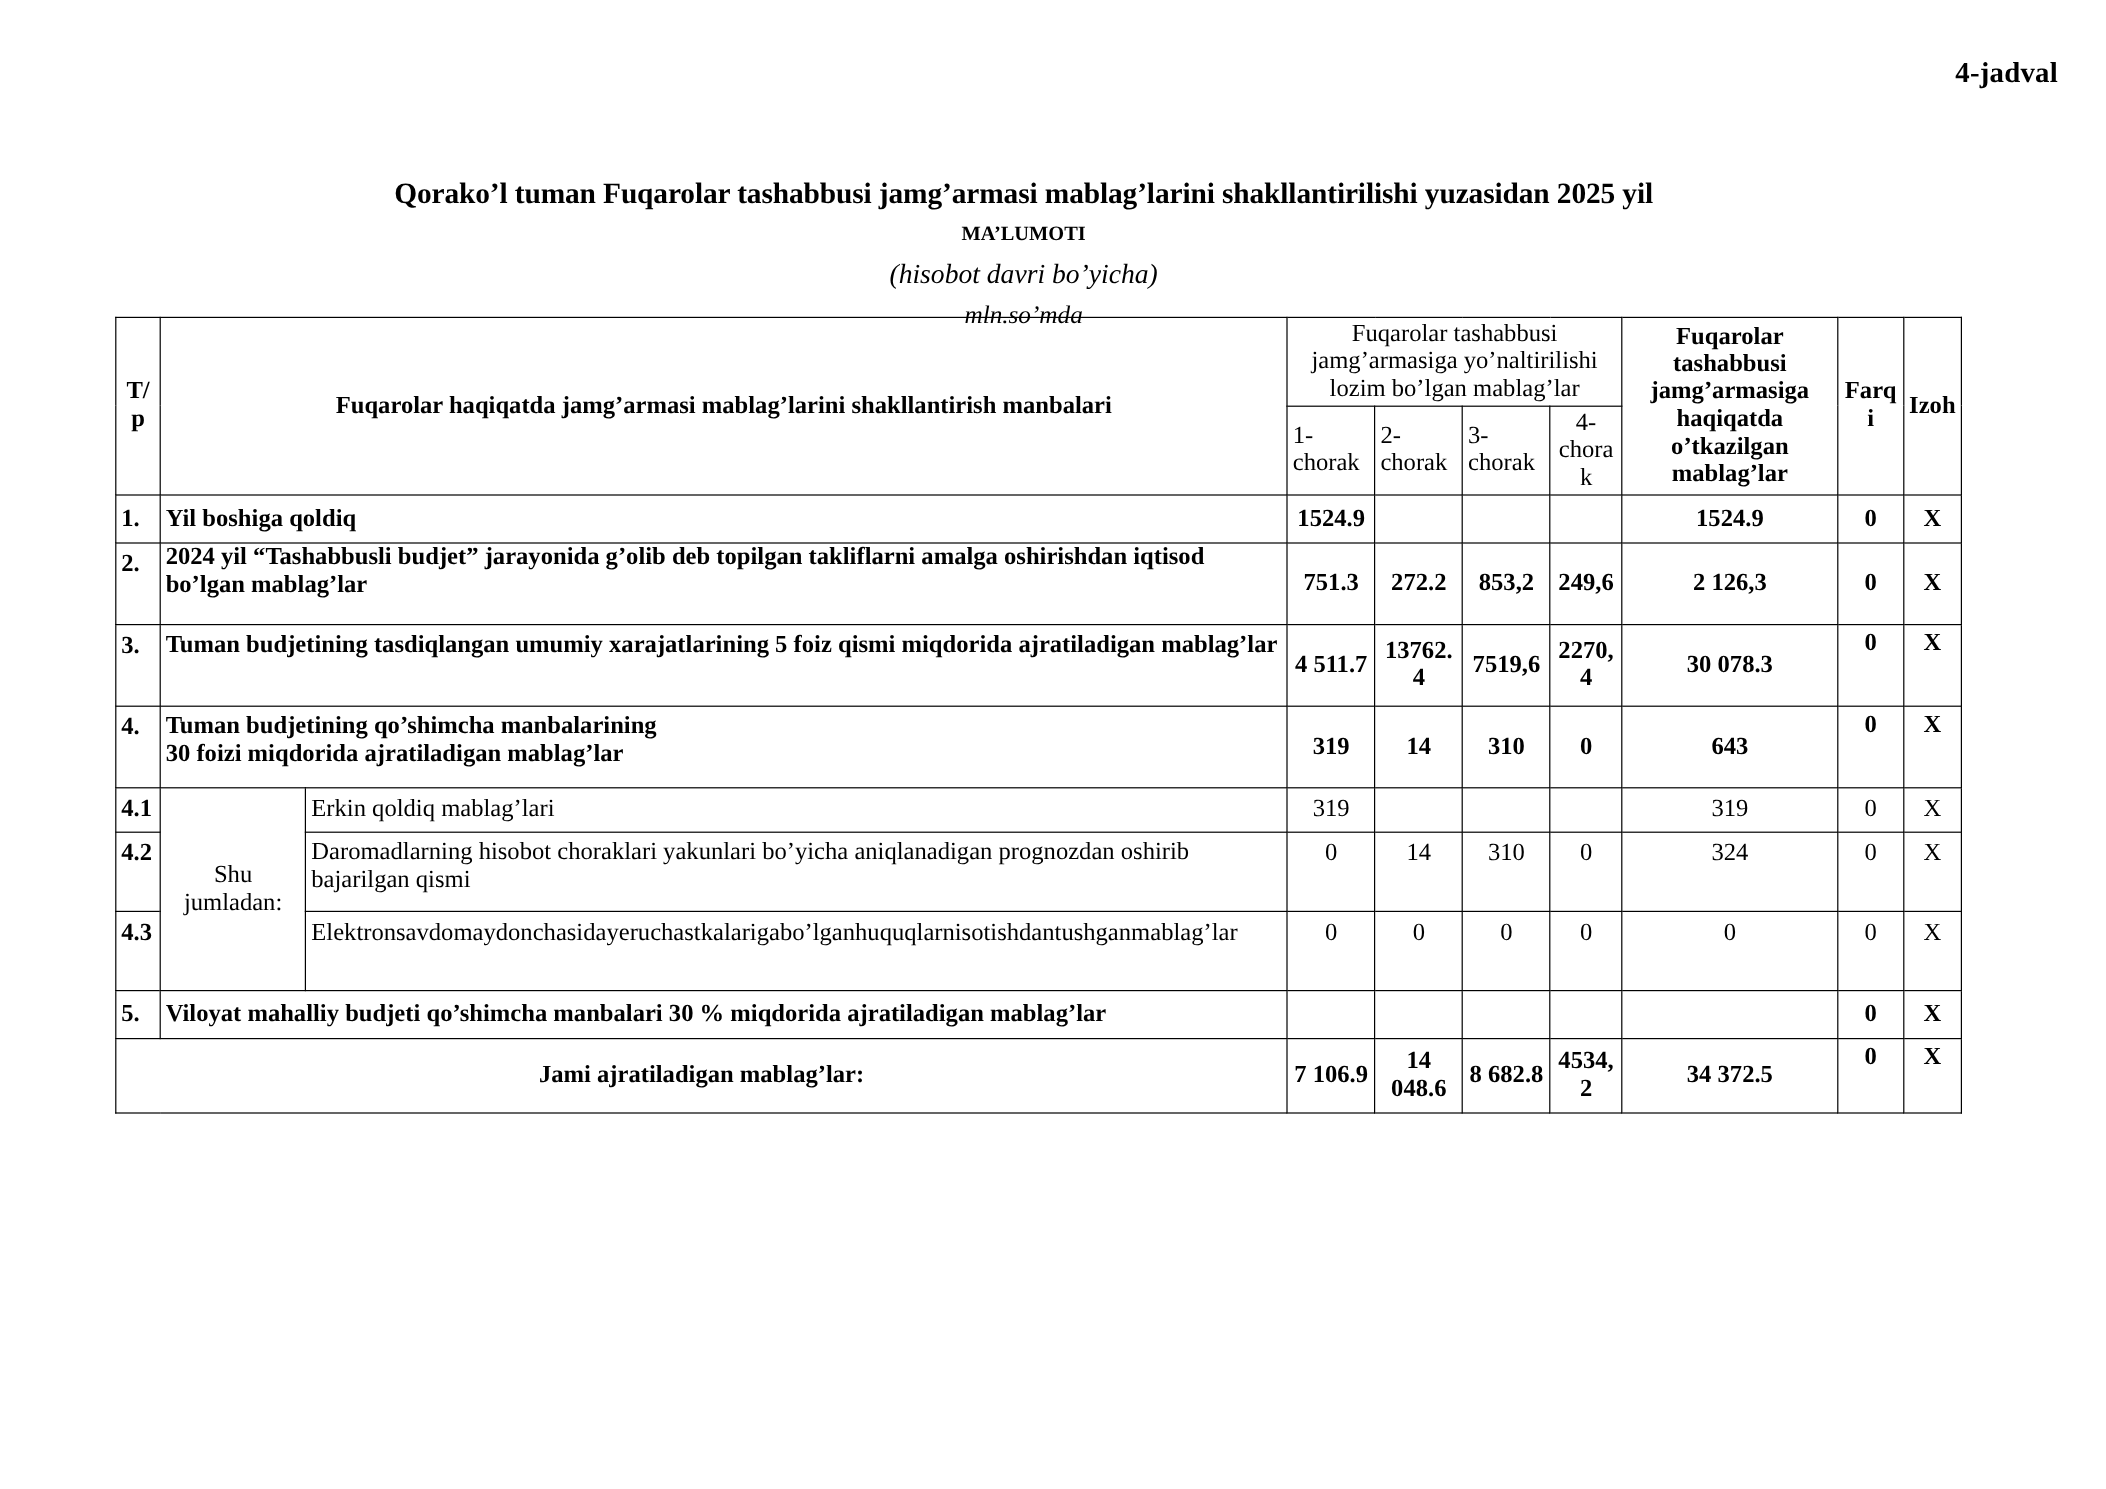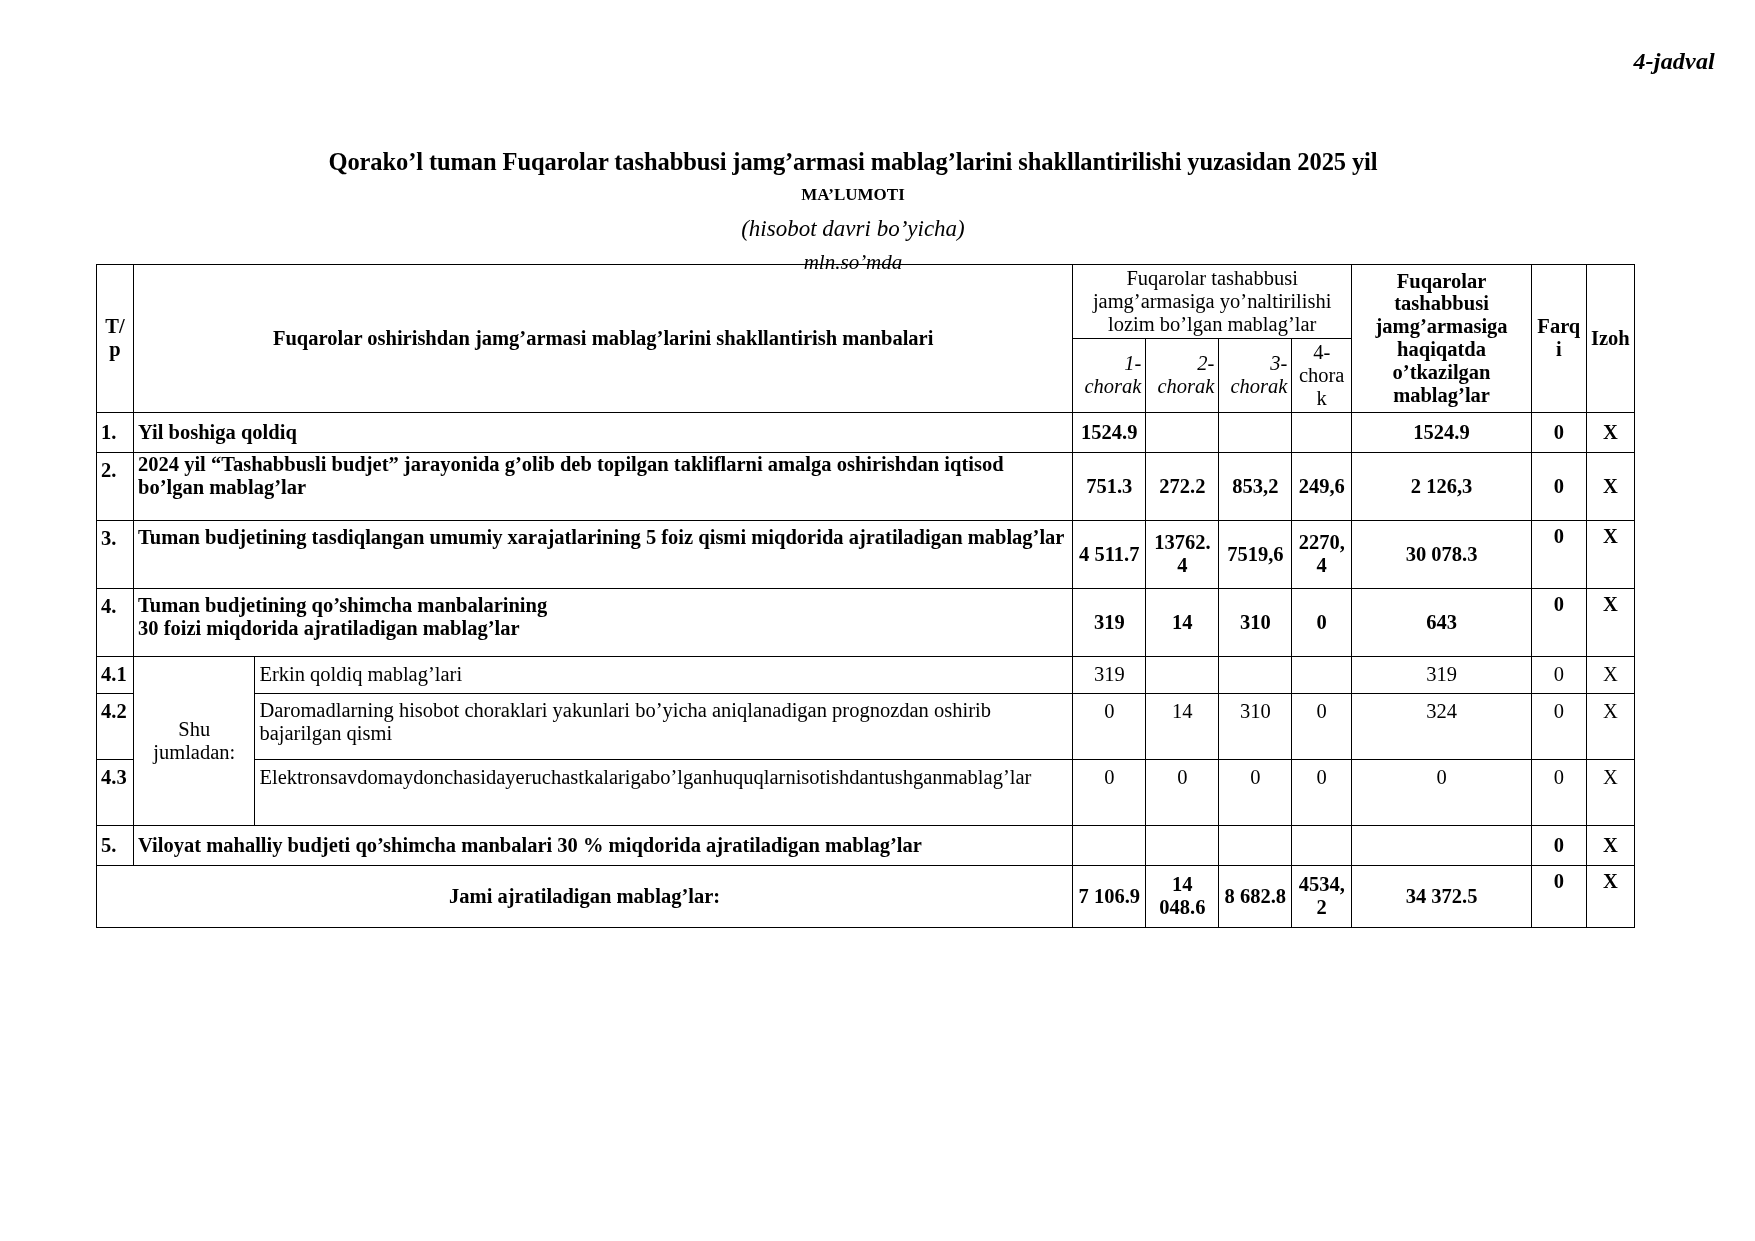--- a/index.html
+++ b/index.html
@@ -18,21 +18,20 @@
   .page {
     position: relative;
     width: 1755px;
     height: 1241px;
     box-sizing: border-box;
   }
   .jadval-label {
     position: absolute;
     top: 48px;
     right: 40px;
-    font-style: italic;
     font-weight: bold;
     font-size: 24px;
     letter-spacing: 0.2px;
   }
   .title-block {
     position: absolute;
     top: 145px;
     left: 84px;
     width: 1538px;
     text-align: center;
@@ -75,21 +74,21 @@
     font-size: 20.5px;
     vertical-align: middle;
     line-height: 1.12;
     word-wrap: break-word;
     overflow-wrap: break-word;
   }
   
   .h-tp       { width: 36px;  text-align: center; font-weight: bold; font-size: 21px; }
   .h-desc     { width: 700px; text-align: center; font-weight: bold; font-size: 22px; }
   .h-group    { text-align: center; font-weight: normal; font-size: 22px; line-height: 1.2;}
-  .h-q        { width: 71px;  text-align: right; font-weight: normal; font-size: 20px; line-height: 1.18; font-style: italic; }
+  .h-q        { width: 71px;  text-align: left; font-weight: normal; font-size: 20px; line-height: 1.18; }
   .h-q4       { width: 58px;  text-align: center; font-weight: normal; font-size: 20px; line-height: 1.18; }
   .h-actual   { width: 175px; text-align: center; font-weight: bold; font-size: 21px; line-height: 1.2; }
   .h-farq     { width: 53px;  text-align: center; font-weight: bold; font-size: 21px; line-height: 1.2; }
   .h-izoh     { width: 47px;  text-align: center; font-weight: bold; font-size: 21px; line-height: 1.2; }
 
   td.num { text-align: center; }
   tr.bold-row td { font-weight: bold; }
   td.no { text-align: left; font-weight: bold; padding-left: 5px; }
   td.no-plain { text-align: left; font-weight: bold; padding-left: 3px; font-size: 21px;}
   td.desc { text-align: left; padding-left: 6px; }
@@ -121,21 +120,21 @@
       <col style="width:71px">
       <col style="width:58px">
       <col style="width:175px">
       <col style="width:53px">
       <col style="width:47px">
     </colgroup>
 
     <thead>
       <tr>
         <th class="h-tp" rowspan="2">T/p</th>
-        <th class="h-desc" colspan="2" rowspan="2">Fuqarolar oshirishdan jamg’armasi mablag’larini shakllantirish manbalari</th>
+        <th class="h-desc" colspan="2" rowspan="2">Fuqarolar haqiqatda jamg’armasi mablag’larini shakllantirish manbalari</th>
         <th class="h-group" colspan="4">Fuqarolar tashabbusi jamg’armasiga yo’naltirilishi lozim bo’lgan mablag’lar</th>
         <th class="h-actual" rowspan="2">Fuqarolar tashabbusi jamg’armasiga haqiqatda o’tkazilgan mablag’lar</th>
         <th class="h-farq" rowspan="2">Farqi</th>
         <th class="h-izoh" rowspan="2">Izoh</th>
       </tr>
       <tr>
         <th class="h-q">1-chorak</th>
         <th class="h-q">2-chorak</th>
         <th class="h-q">3-chorak</th>
         <th class="h-q4">4-chorak</th>

